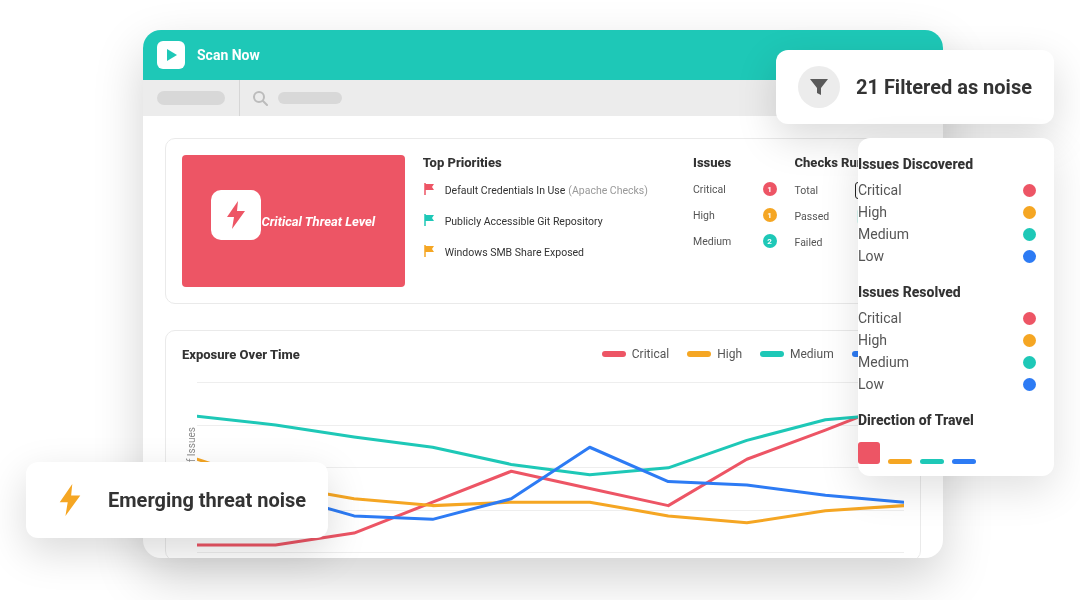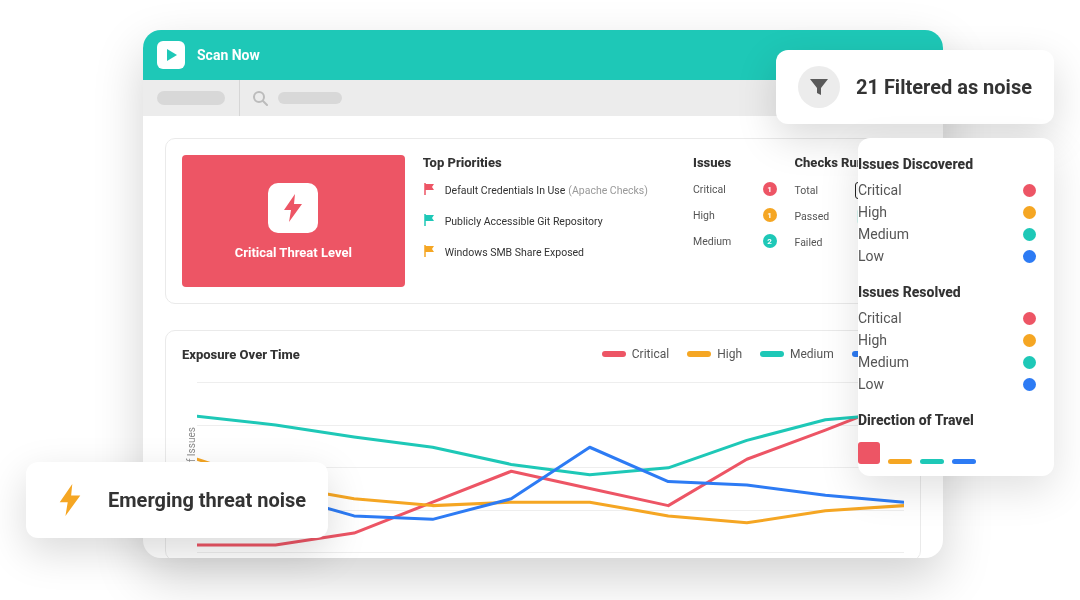--- a/index.html
+++ b/index.html
@@ -45,21 +45,21 @@
 }
 
 .content { padding: 22px; }
 
 .top-card {
   background:#fff; border:1px solid #eaeaea; border-radius:10px;
   padding: 16px; display:flex; gap:18px;
 }
 .threat-tile {
   width: 240px; height: 132px; background:#ed5565; border-radius:4px;
-  display:flex; flex-direction:column; align-items:center; justify-content:center;
+  display:flex; flex-direction:row; align-items:center; justify-content:center;font-style:italic;
 }
 .threat-tile .bolt-box {
   width:50px; height:50px; background:#fff; border-radius:10px;
   display:flex; align-items:center; justify-content:center; margin-bottom:12px;
 }
 .threat-tile .label { color:#fff; font-weight:700; font-size:13px; }
 
 .col { display:flex; flex-direction:column; }
 .col h4 { font-size:13px; font-weight:800; color:#333; margin-bottom:12px; }
 .priorities { width: 272px; }

